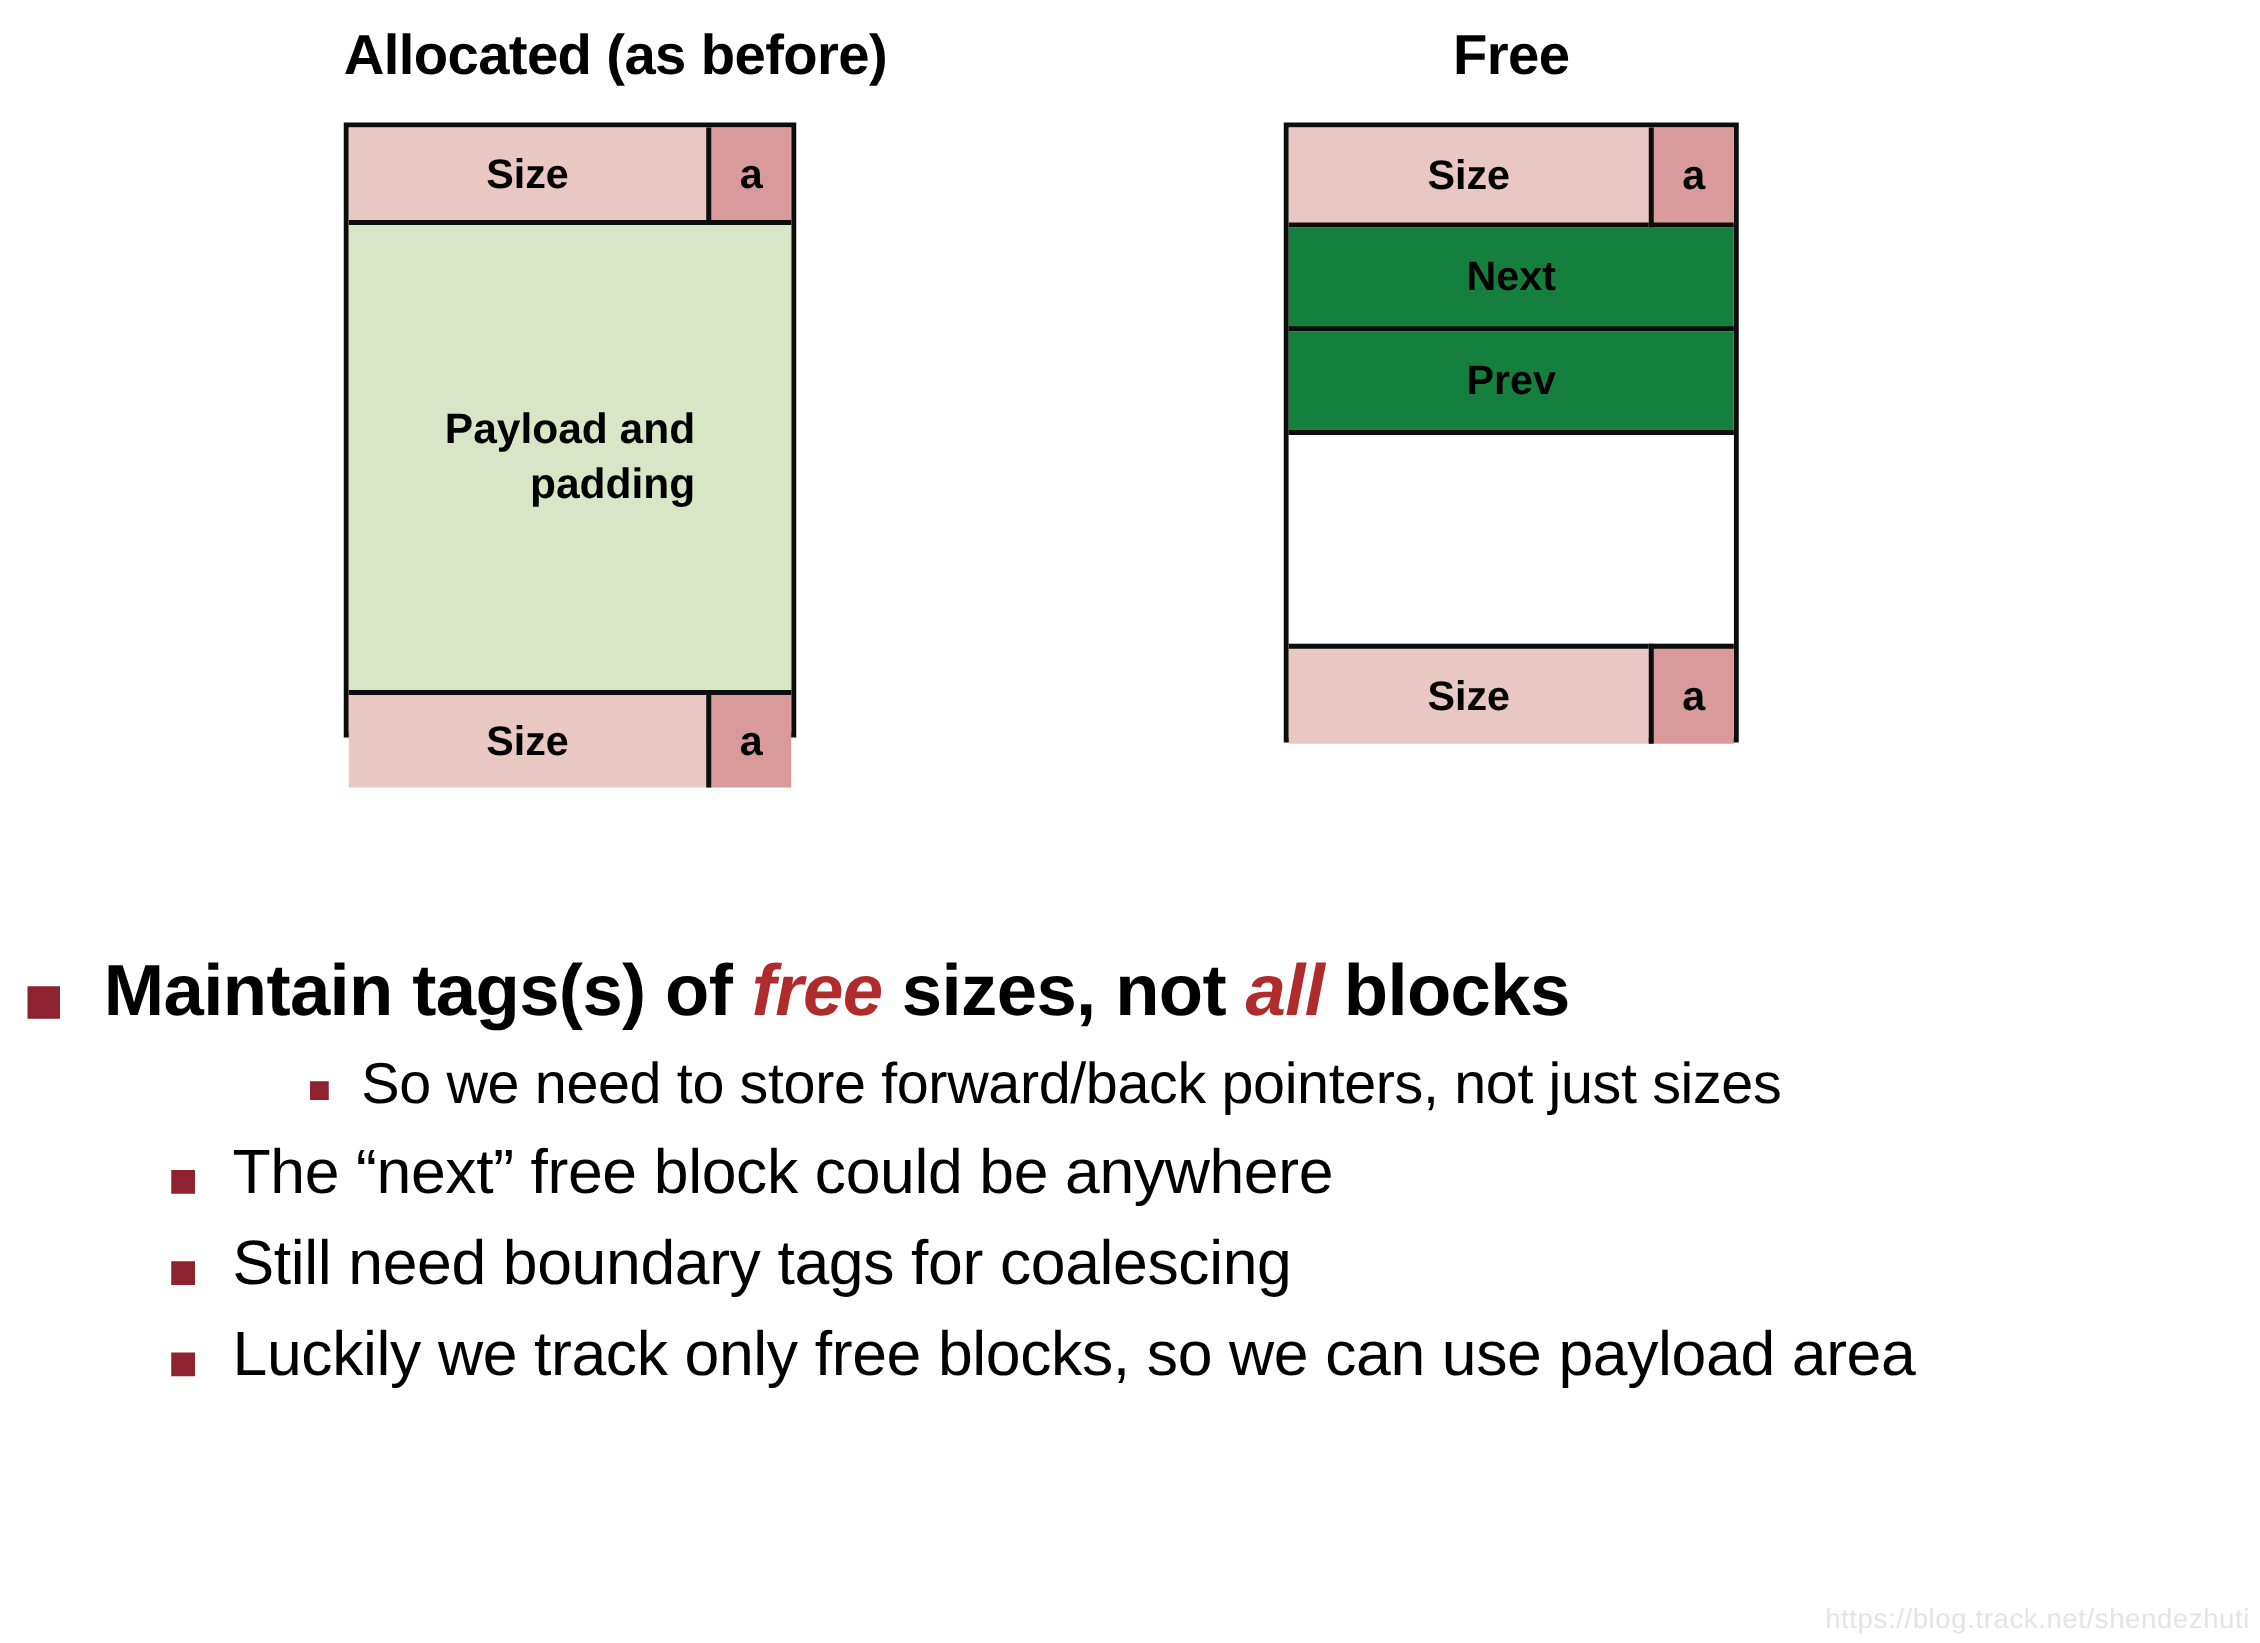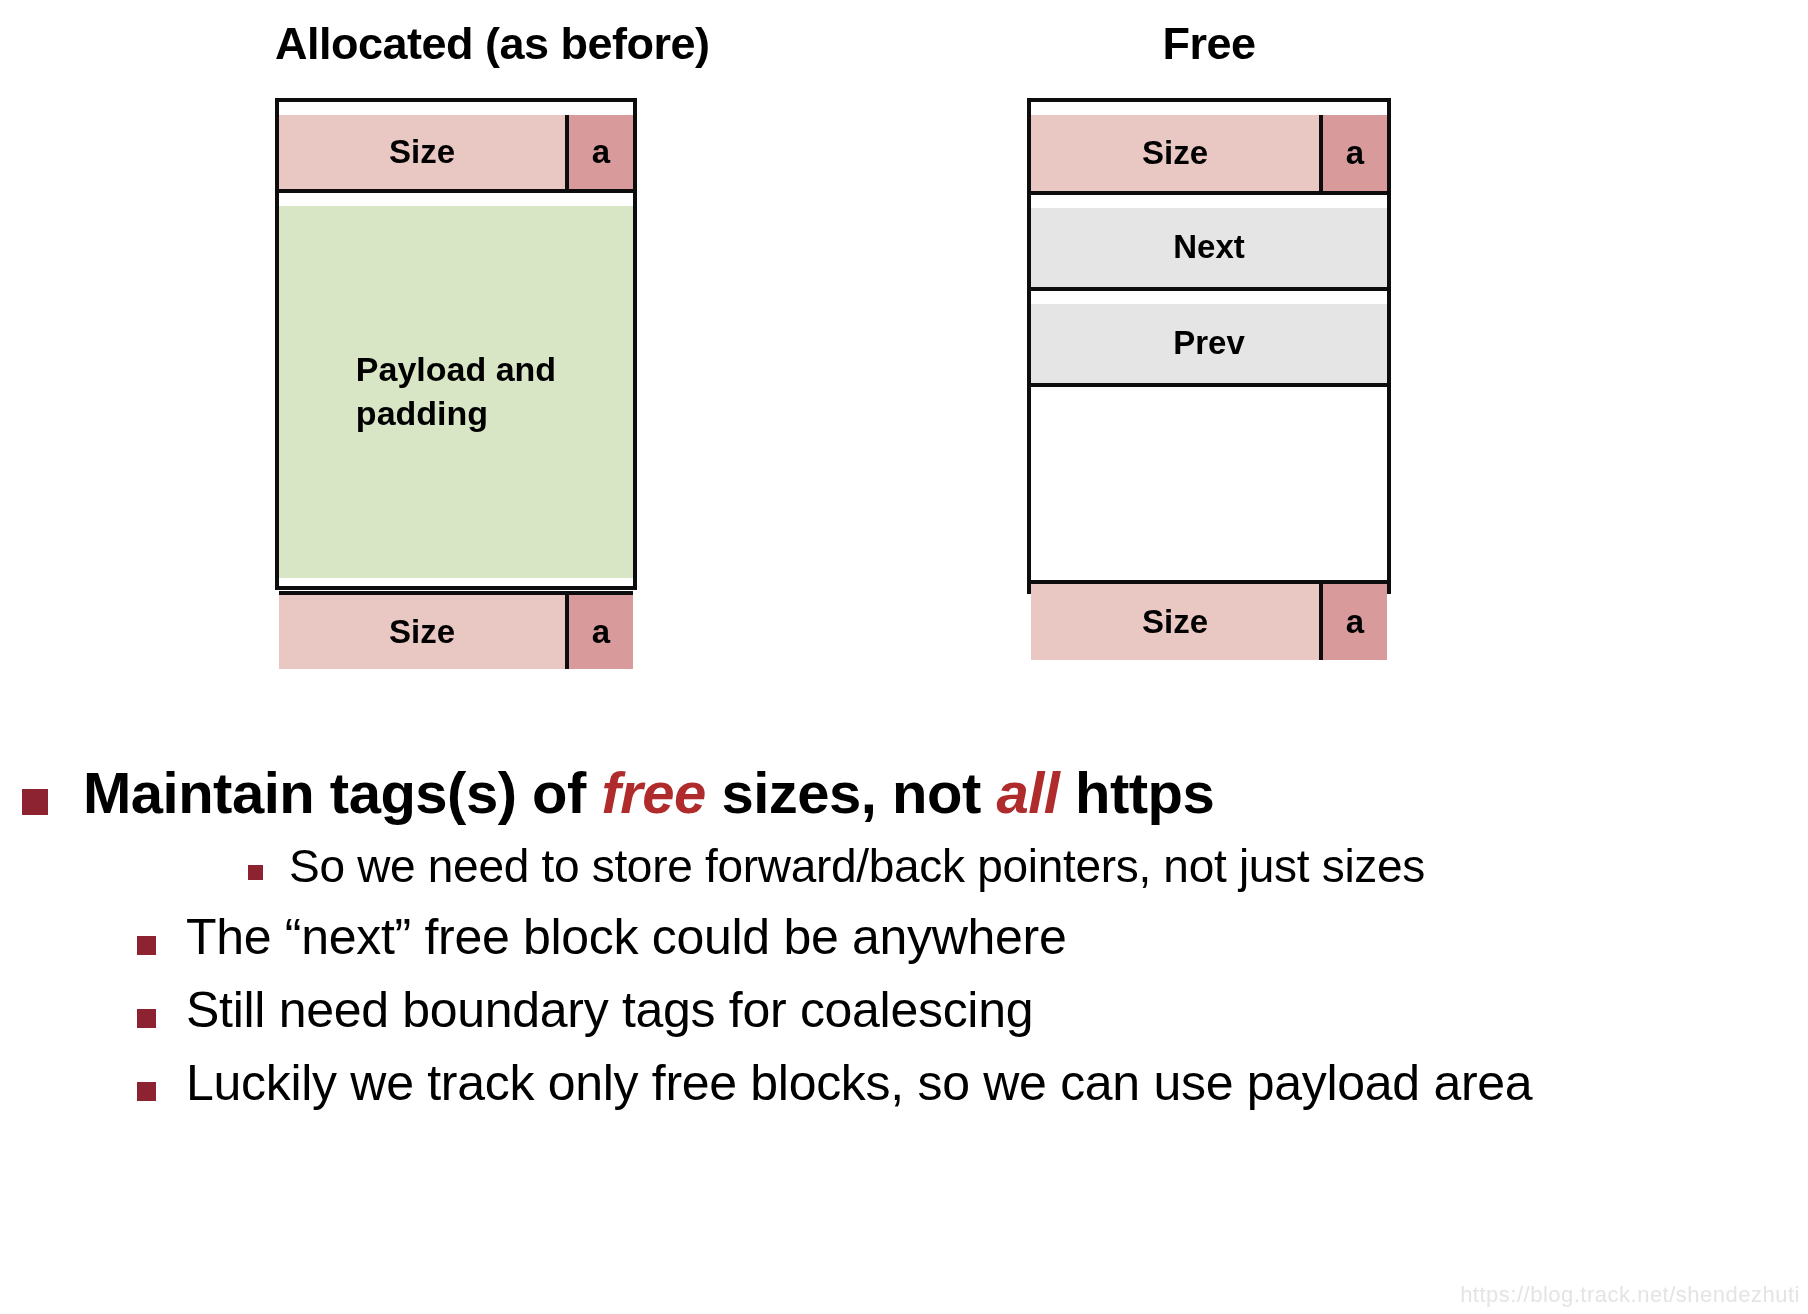--- a/index.html
+++ b/index.html
@@ -57,22 +57,21 @@
   .cell {
     box-sizing: border-box;
     display: flex;
     align-items: center;
     justify-content: center;
     font-family: "Liberation Sans", sans-serif;
     font-weight: bold;
     font-size: 33px;
     color: #000000;
     line-height: 1.16;
-    text-align: left;
-    margin-top: 13px;
+    text-align: right;
   }
   .cell-size {
     flex: 1 1 auto;
     background: #e9c7c3;
     border-bottom: 4px solid #0d0d0d;
   }
   .cell-flag {
     flex: 0 0 68px;
     background: #d89a9a;
     border-left: 4px solid #0d0d0d;
@@ -86,21 +85,21 @@
   .cell-payload {
     width: 100%;
     background: #d8e6c6;
     height: 372px;
     white-space: pre-line;
     font-size: 34px;
     line-height: 1.28;
   }
   .cell-ptr {
     width: 100%;
-    background: #e5e5e5;
+    background: #15803d;
     height: 83px;
     border-bottom: 4px solid #0d0d0d;
   }
   .cell-blank {
     width: 100%;
     background: #ffffff;
     height: 167px;
   }
 
   
@@ -225,21 +224,21 @@
       <div class="cell cell-size">Size</div>
       <div class="cell cell-flag">a</div>
     </div>
   </div>
 </div>
 
 <div id="bullets">
 
   <div class="bullet-line b1">
     <span class="marker"></span>
-    <span class="text"><span>Maintain tags(s) of </span><span class="em-red">free</span><span> sizes, not </span><span class="em-red">all</span><span> https</span></span>
+    <span class="text"><span>Maintain tags(s) of </span><span class="em-red">free</span><span> sizes, not </span><span class="em-red">all</span><span> blocks</span></span>
   </div>
 
   <div class="bullet-line b3">
     <span class="marker"></span>
     <span class="text">So we need to store forward/back pointers, not just sizes</span>
   </div>
 
   <div class="bullet-line b2">
     <span class="marker"></span>
     <span class="text">The “next” free block could be anywhere</span>

